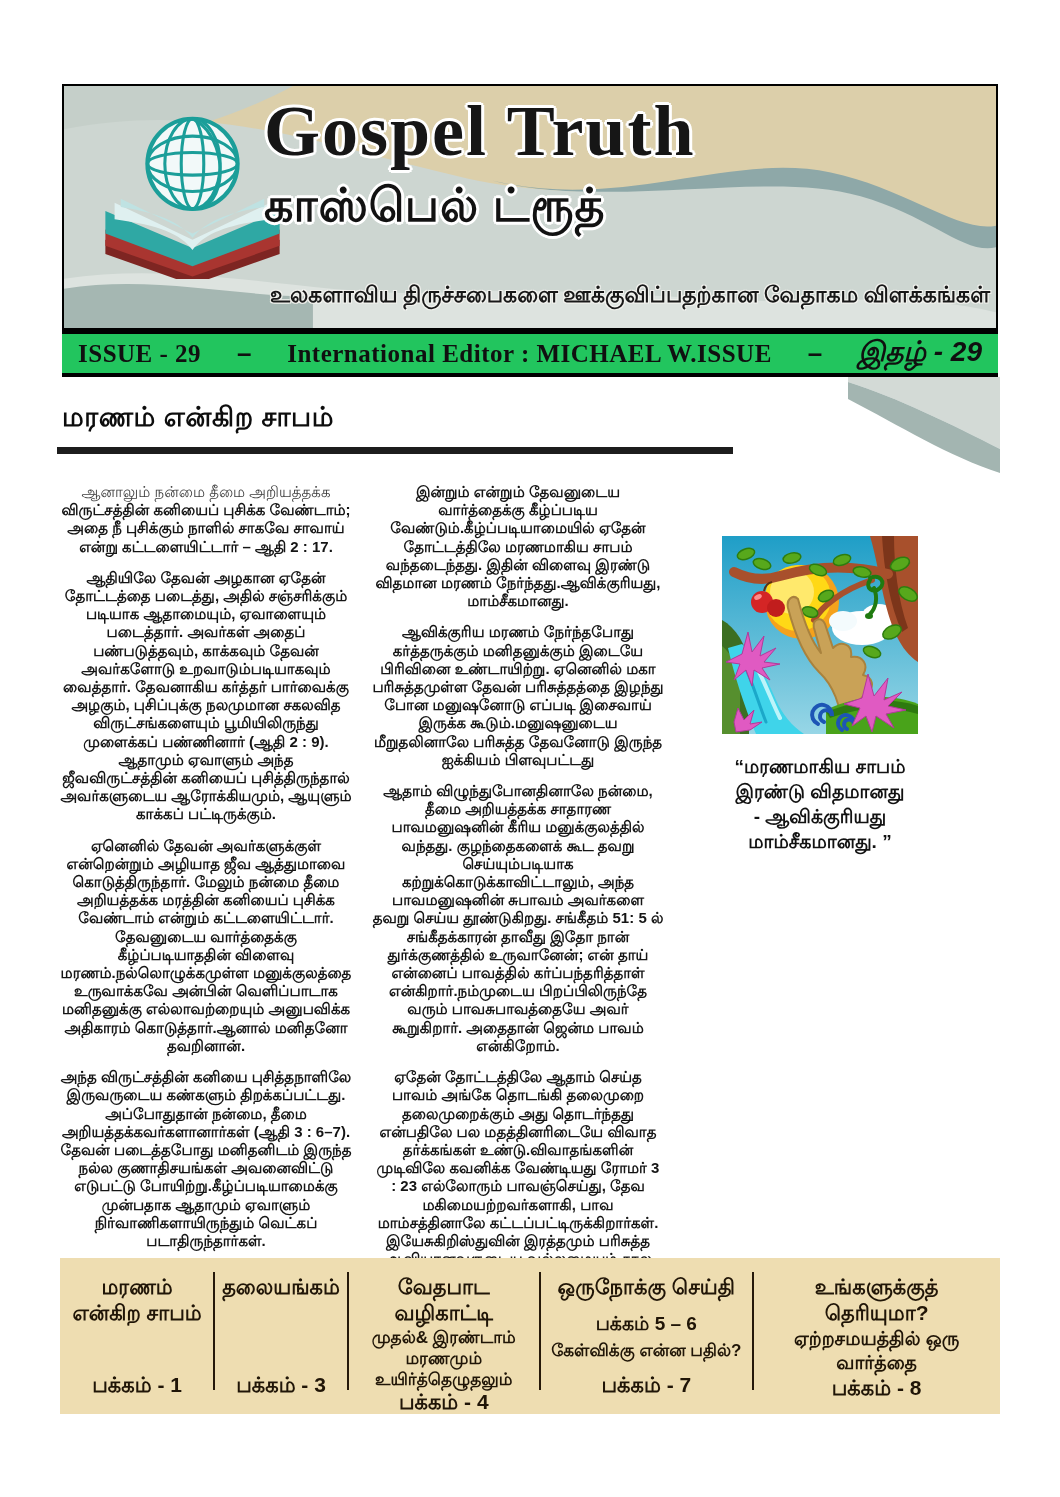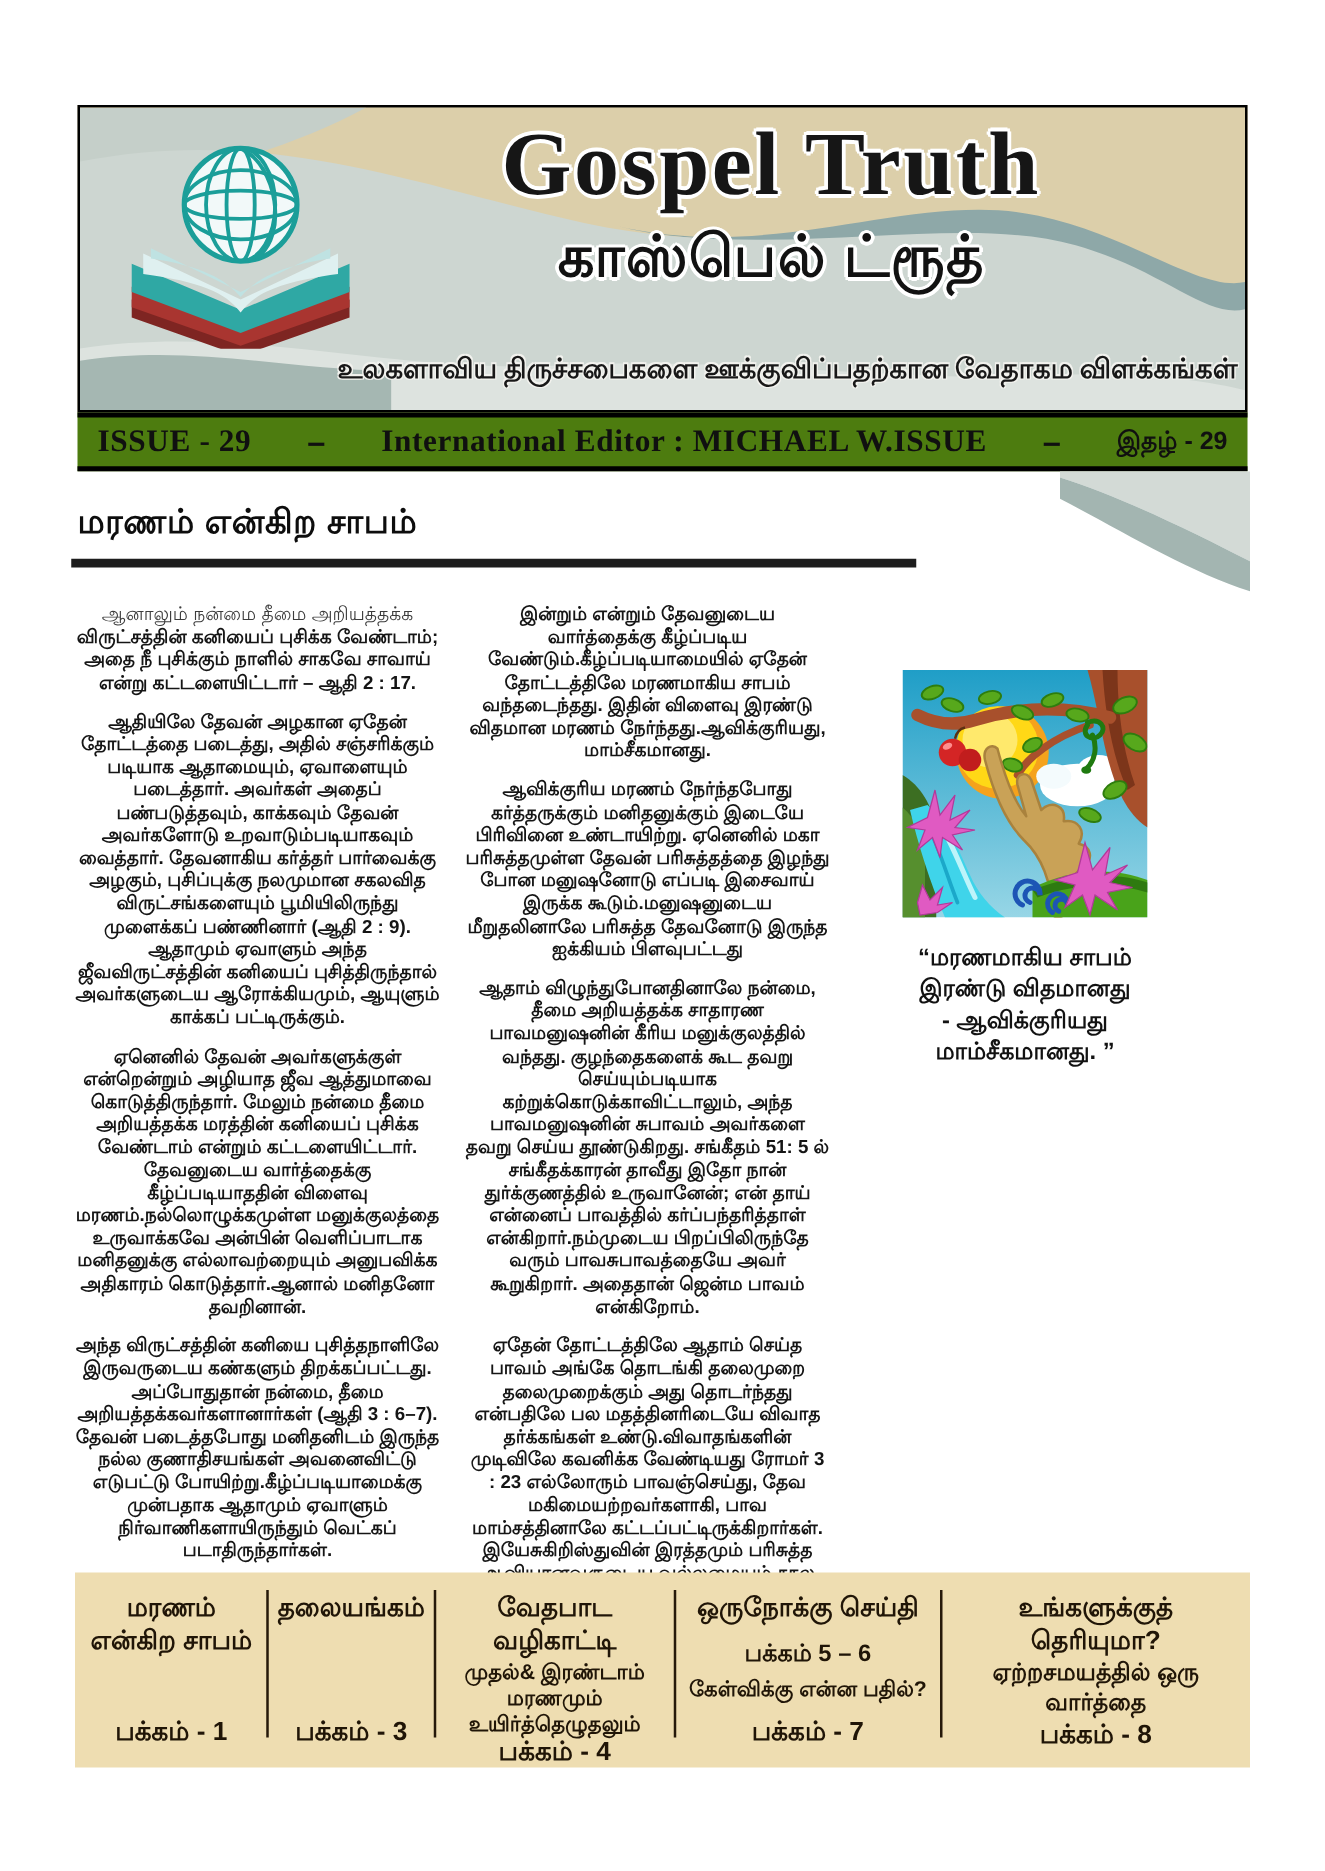--- a/index.html
+++ b/index.html
@@ -8,21 +8,21 @@
     font-family:"Liberation Sans", sans-serif; color:#141414; overflow:hidden;
   }
 
   
   .masthead {
     position:absolute; left:62px; top:84px; width:936px; height:246px;
     border:2px solid #000; box-sizing:border-box; overflow:hidden; background:#d9cda8;
   }
   .mast-waves { position:absolute; left:0; top:0; width:100%; height:100%; }
   .logo-wrap { position:absolute; left:26px; top:18px; width:205px; height:175px; }
-  .mast-text { position:absolute; left:200px; right:26px; top:8px; text-align:center; }
+  .mast-text { position:absolute; left:200px; right:26px; top:8px; }
   .mast-title {
     font-family:"Liberation Serif", serif; font-weight:bold; font-size:72px;
     color:#161616; letter-spacing:2px; line-height:1.05;
     text-shadow:-2px -2px 0 #fff, 2px -2px 0 #fff, -2px 2px 0 #fff, 2px 2px 0 #fff,
                  0 -3px 0 #fff, 0 3px 0 #fff, -3px 0 0 #fff, 3px 0 0 #fff;
   }
   .mast-title-ta {
     font-weight:bold; font-size:46px; color:#121212; margin-top:8px; letter-spacing:1px;
     text-shadow:-2px -2px 0 #fff, 2px -2px 0 #fff, -2px 2px 0 #fff, 2px 2px 0 #fff,
                  0 -3px 0 #fff, 0 3px 0 #fff, -3px 0 0 #fff, 3px 0 0 #fff;
@@ -30,30 +30,30 @@
   .mast-sub {
     position:absolute; left:70px; right:6px; top:196px; text-align:right;
     font-weight:bold; font-size:22px; color:#181818;
     text-shadow:-1px -1px 0 #f2f2ee, 1px -1px 0 #f2f2ee, -1px 1px 0 #f2f2ee, 1px 1px 0 #f2f2ee;
     font-family:Liberation Serif, serif;
   }
 
   
   .issuebar {
     position:absolute; left:62px; top:330px; width:936px; height:47px;
-    box-sizing:border-box; background:#4d7c0f;
+    box-sizing:border-box; background:#22c55e;
     border-top:4px solid #000; border-bottom:4px solid #000;
     display:flex; align-items:center; justify-content:space-between; padding:0 16px;
   }
   .issue-en, .issue-editor {
     font-family:"Liberation Serif", serif; font-weight:bold; font-size:25px; color:#101010;
     letter-spacing:0.5px; white-space:nowrap;
   }
   .issue-dash { font-weight:bold; font-size:26px; color:#101010; }
-  .issue-ta { font-weight:bold; font-size:20px; color:#101010; white-space:nowrap; }
+  .issue-ta { font-weight:bold; font-size:28px; color:#101010; white-space:nowrap;font-style:italic; }
 
   .corner-wave { position:absolute; left:848px; top:377px; width:152px; height:102px; }
 
   
   .article-heading {
     position:absolute; left:62px; top:402px; font-weight:bold; font-size:27px; color:#0d0d0d;
     letter-spacing:0.5px;
   }
   .heading-rule {
     position:absolute; left:57px; top:447px; width:676px; height:7px; background:#1d1d1d;

